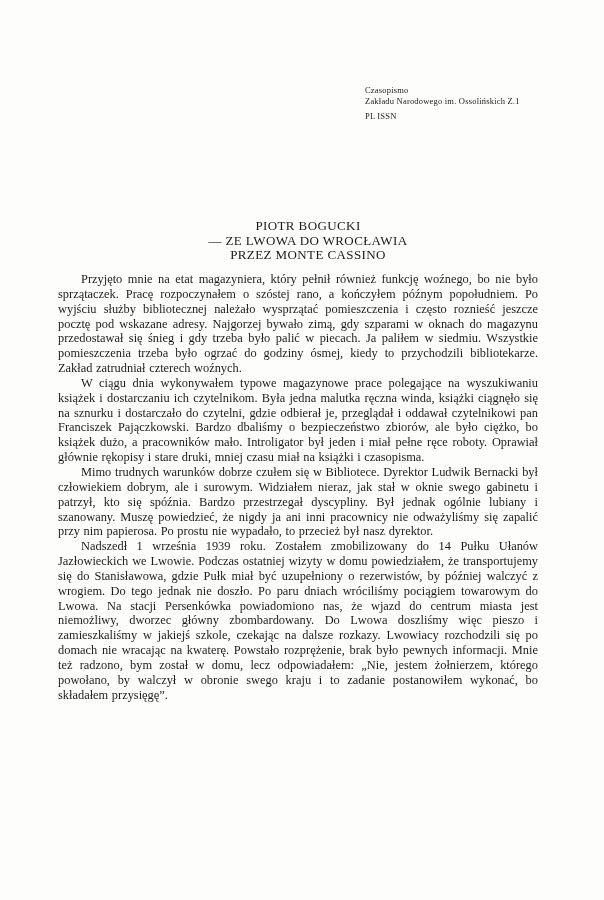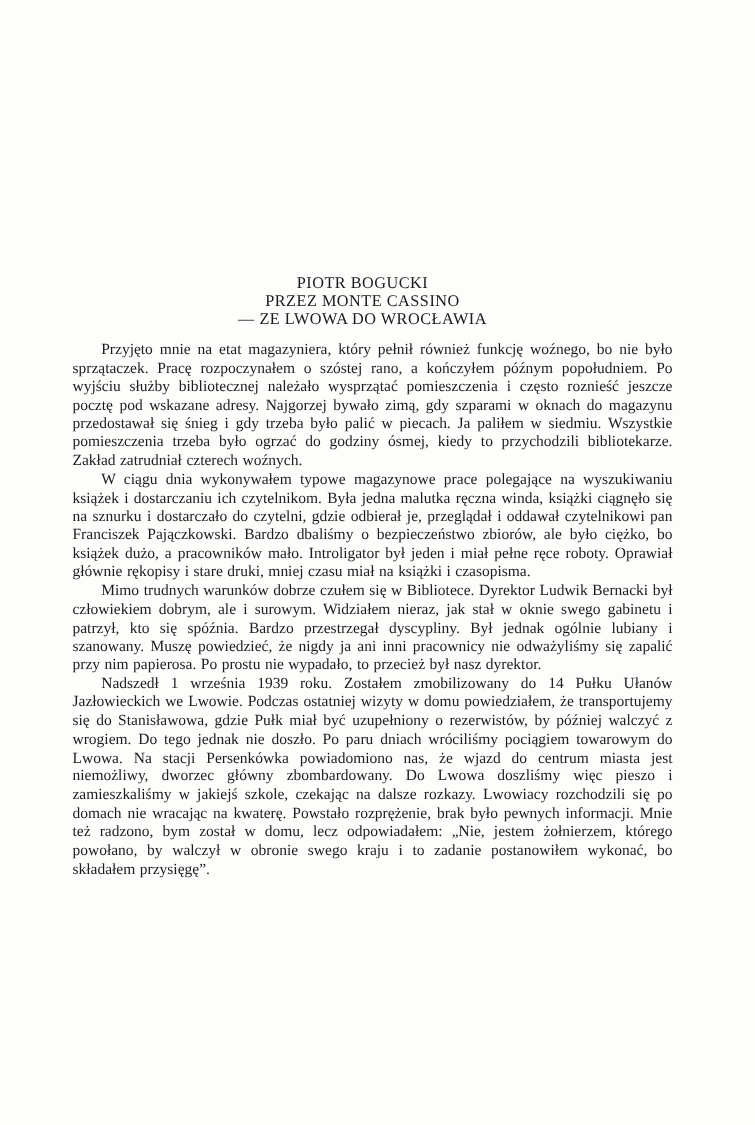--- a/index.html
+++ b/index.html
@@ -24,21 +24,21 @@
     font-size: 8.5px;
     line-height: 11px;
     letter-spacing: 0.2px;
     color: #222;
   }
   .imprint .issn {
     margin-top: 4px;
   }
   .heading {
     position: absolute;
-    left: 50px;
+    left: 68px;
     top: 219px;
     width: 480px;
     text-align: center;
     font-size: 13px;
     line-height: 14.5px;
     letter-spacing: 0.4px;
     color: #1a1a1a;
   }
   .body-text {
     position: absolute;
@@ -55,25 +55,30 @@
     padding: 0;
     text-indent: 23px;
     word-spacing: 0.5px;
   }
 </style>
 </head>
 <body>
 
 <div class="page">
 
+  <div class="imprint">
+    <div>Czasopismo</div>
+    <div>Zakładu Narodowego im. Ossolińskich Z.1</div>
+    <div class="issn">PL ISSN</div>
+  </div>
 
   <div class="heading">
     <div>PIOTR BOGUCKI</div>
+    <div>— ZE LWOWA DO WROCŁAWIA</div>
     <div>PRZEZ MONTE CASSINO</div>
-    <div>— ZE LWOWA DO WROCŁAWIA</div>
   </div>
 
   <div class="body-text">
     <p>Przyjęto mnie na etat magazyniera, który pełnił również funkcję woźnego, bo nie było sprzątaczek. Pracę rozpoczynałem o szóstej rano, a kończyłem późnym popołudniem. Po wyjściu służby bibliotecznej należało wysprzątać pomieszczenia i często roznieść jeszcze pocztę pod wskazane adresy. Najgorzej bywało zimą, gdy szparami w oknach do magazynu przedostawał się śnieg i gdy trzeba było palić w piecach. Ja paliłem w siedmiu. Wszystkie pomieszczenia trzeba było ogrzać do godziny ósmej, kiedy to przychodzili bibliotekarze. Zakład zatrudniał czterech woźnych.</p>
     <p>W ciągu dnia wykonywałem typowe magazynowe prace polegające na wyszukiwaniu książek i dostarczaniu ich czytelnikom. Była jedna malutka ręczna winda, książki ciągnęło się na sznurku i dostarczało do czytelni, gdzie odbierał je, przeglądał i oddawał czytelnikowi pan Franciszek Pajączkowski. Bardzo dbaliśmy o bezpieczeństwo zbiorów, ale było ciężko, bo książek dużo, a pracowników mało. Introligator był jeden i miał pełne ręce roboty. Oprawiał głównie rękopisy i stare druki, mniej czasu miał na książki i czasopisma.</p>
     <p>Mimo trudnych warunków dobrze czułem się w Bibliotece. Dyrektor Ludwik Bernacki był człowiekiem dobrym, ale i surowym. Widziałem nieraz, jak stał w oknie swego gabinetu i patrzył, kto się spóźnia. Bardzo przestrzegał dyscypliny. Był jednak ogólnie lubiany i szanowany. Muszę powiedzieć, że nigdy ja ani inni pracownicy nie odważyliśmy się zapalić przy nim papierosa. Po prostu nie wypadało, to przecież był nasz dyrektor.</p>
     <p>Nadszedł 1 września 1939 roku. Zostałem zmobilizowany do 14 Pułku Ułanów Jazłowieckich we Lwowie. Podczas ostatniej wizyty w domu powiedziałem, że transportujemy się do Stanisławowa, gdzie Pułk miał być uzupełniony o rezerwistów, by później walczyć z wrogiem. Do tego jednak nie doszło. Po paru dniach wróciliśmy pociągiem towarowym do Lwowa. Na stacji Persenkówka powiadomiono nas, że wjazd do centrum miasta jest niemożliwy, dworzec główny zbombardowany. Do Lwowa doszliśmy więc pieszo i zamieszkaliśmy w jakiejś szkole, czekając na dalsze rozkazy. Lwowiacy rozchodzili się po domach nie wracając na kwaterę. Powstało rozprężenie, brak było pewnych informacji. Mnie też radzono, bym został w domu, lecz odpowiadałem: „Nie, jestem żołnierzem, którego powołano, by walczył w obronie swego kraju i to zadanie postanowiłem wykonać, bo składałem przysięgę”.</p>
   </div>
 
 </div>

